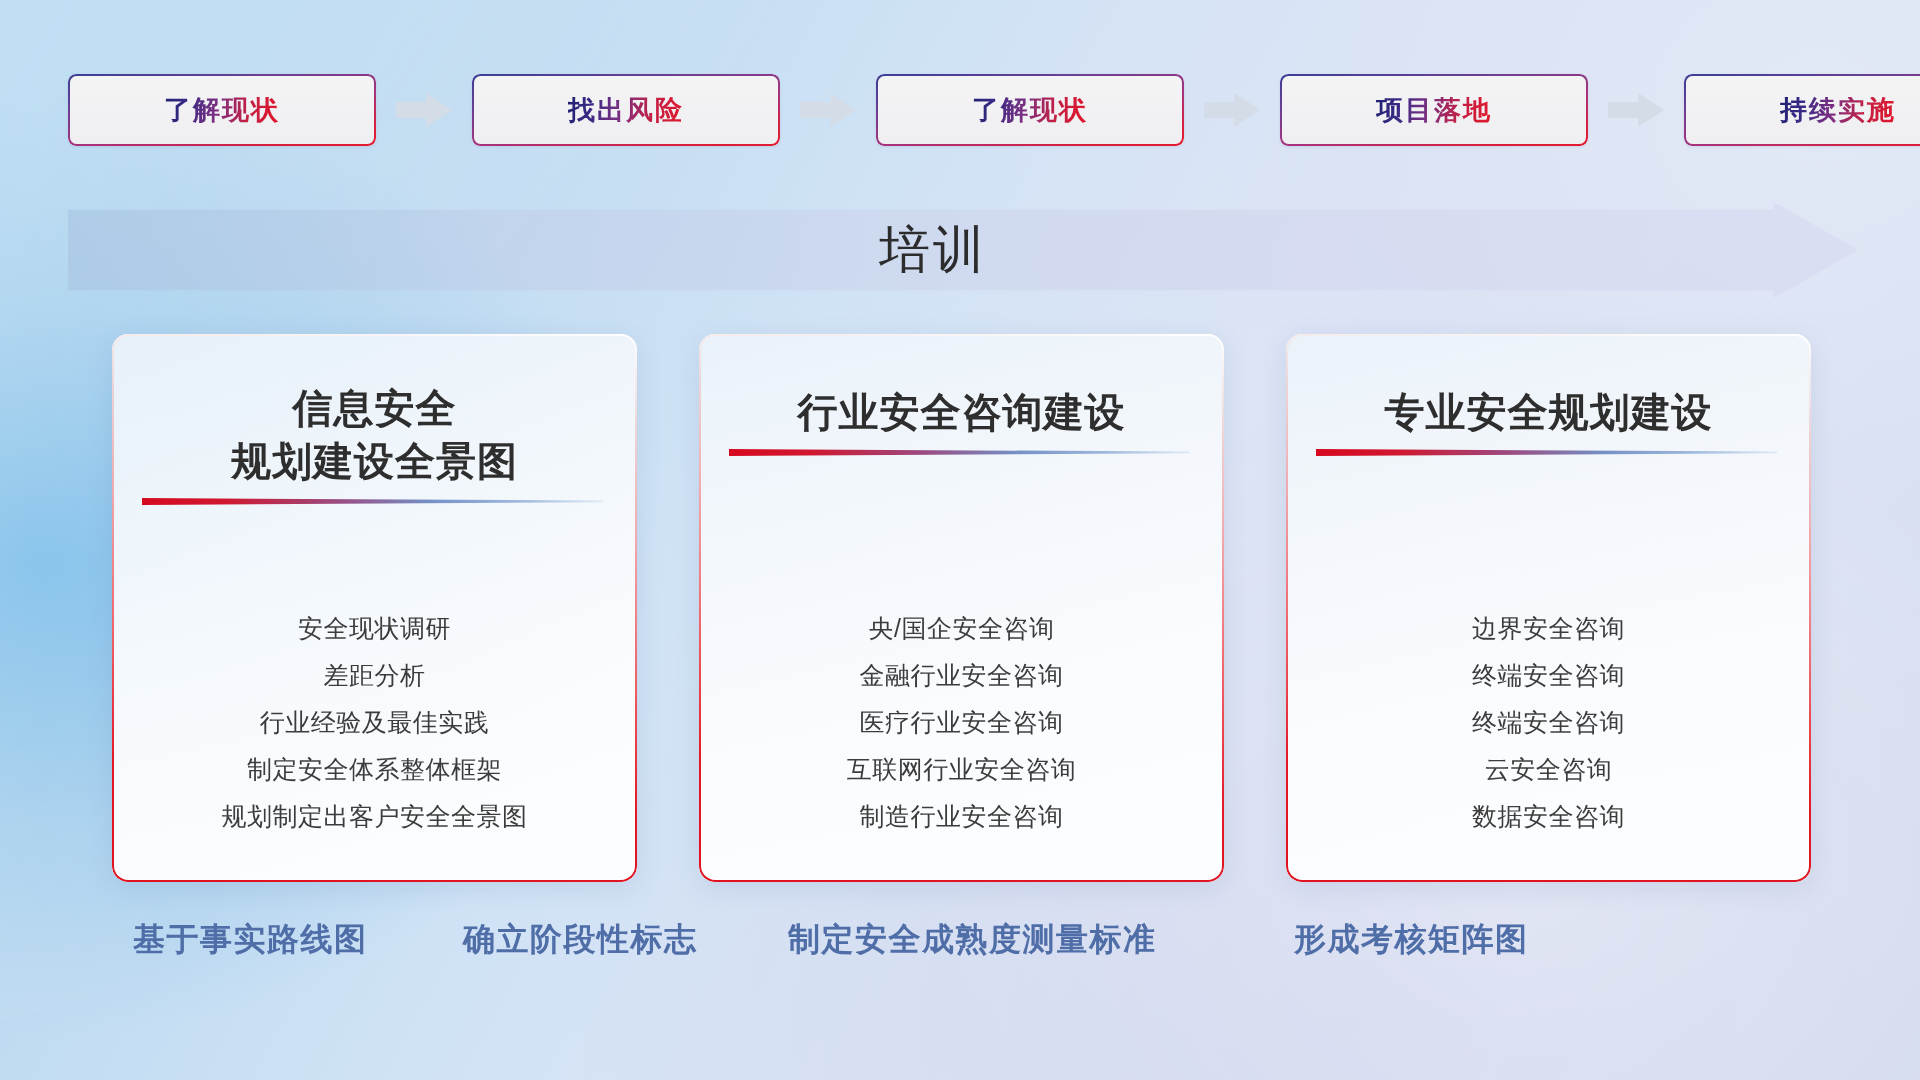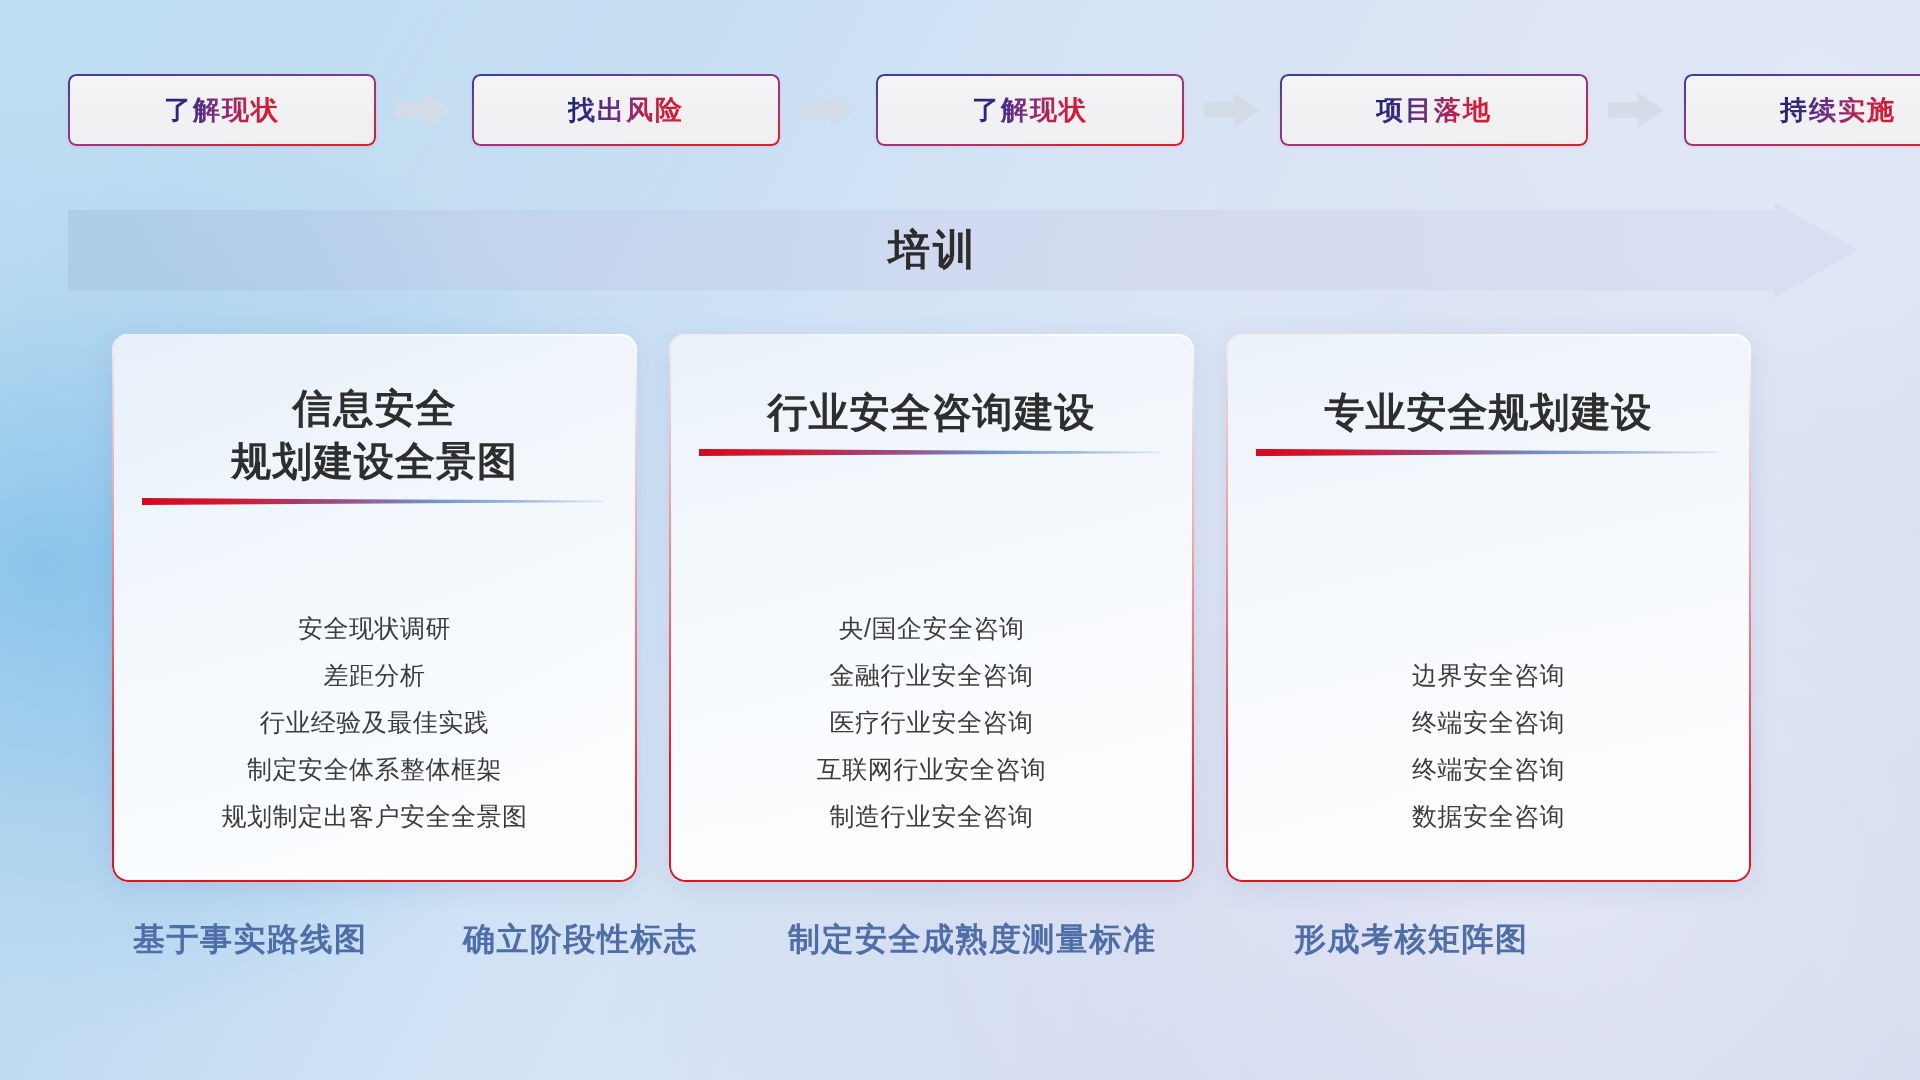--- a/index.html
+++ b/index.html
@@ -116,34 +116,34 @@
     background: linear-gradient(95deg, rgba(168,196,226,0.62) 0%, rgba(190,205,232,0.55) 24%, rgba(204,210,235,0.55) 48%, rgba(210,213,238,0.58) 72%, rgba(214,216,240,0.55) 100%);
     clip-path: polygon(0 8%, 95.3% 8%, 95.3% 0%, 100% 50%, 95.3% 100%, 95.3% 92%, 0 92%);
   }
   .banner-title {
     position: absolute;
     inset: 0;
     display: flex;
     align-items: center;
     justify-content: center;
     padding-right: 60px;
-    font-size: 42px;
-    font-weight: bold;
+    font-size: 51px;
+    font-weight: normal;
     color: #2c2c2c;
     letter-spacing: 3px;
   }
 
   
   .cards {
     position: absolute;
     left: 112px;
     top: 334px;
     width: 1700px;
     display: flex;
-    gap: 32px;
+    gap: 62px;
     z-index: 6;
     align-items: center;
   }
   .card {
     position: relative;
     width: 525px;
     height: 548px;
     border-radius: 16px;
     background:
       linear-gradient(168deg, rgba(236,243,250,0.92) 0%, rgba(244,248,252,0.93) 28%, rgba(250,252,254,0.96) 58%, rgba(253,254,255,0.98) 100%);
@@ -385,20 +385,21 @@
             </defs>
             <path d="M0 2 L400 4.6 L400 6.2 L0 9 Z" fill="url(#dg3)"></path>
           </svg>
         </div>
       </div>
       <div class="card-body-spacer"></div>
       <ul class="card-list">
         <li>边界安全咨询</li>
         <li>终端安全咨询</li>
         <li>终端安全咨询</li>
+        <li>云安全咨询</li>
         <li>数据安全咨询</li>
       </ul>
       <div class="card-tail"></div>
     </div>
 
   </div>
 
   <div class="captions">
     <div class="caption cap0">基于事实路线图</div>
     <div class="caption cap1">确立阶段性标志</div>

